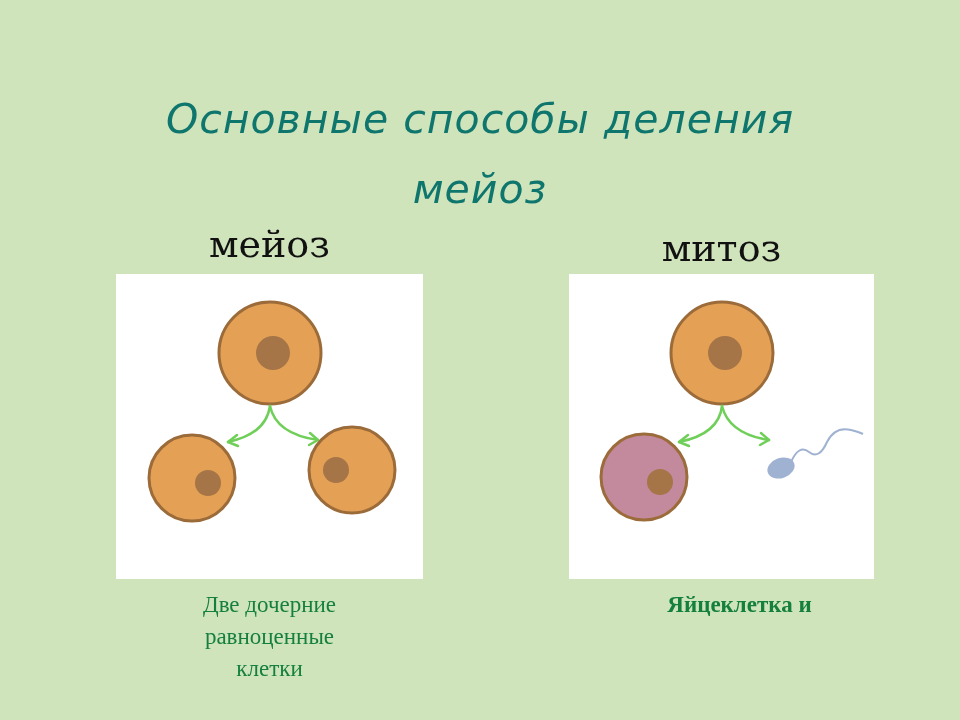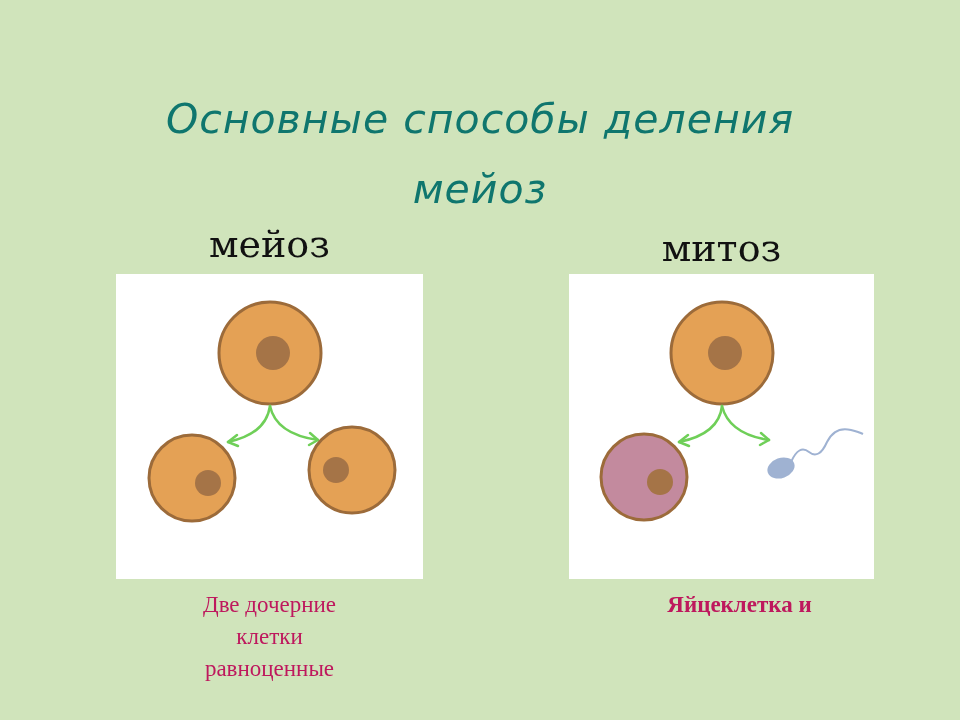--- a/index.html
+++ b/index.html
@@ -1,20 +1,20 @@
 <!DOCTYPE html>
 <html><head>
 <meta charset="utf-8">
 <style>
   html, body { margin:0; padding:0; }
   body { width:960px; height:720px; background:#d0e4bb; position:relative; overflow:hidden; font-family:"DejaVu Serif", serif; }
   .title { position:absolute; left:0; top:40px; width:960px; text-align:center; font-family:"DejaVu Sans", sans-serif; font-style:italic; font-size:41px; line-height:70px; color:#0f766e; letter-spacing:1px;margin-top:44px; }
   .label { position:absolute; font-family:"DejaVu Serif", serif; font-size:38px; color:#111; text-align:center; }
   .panel { position:absolute; background:#ffffff; }
-  .caption { position:absolute; font-family:"Liberation Serif", serif; font-size:23px; line-height:32px; color:#be185d; text-align:center; }
+  .caption { position:absolute; font-family:"Liberation Serif", serif; font-size:23px; line-height:32px; color:#15803d; text-align:center; }
   svg { display:block; }
 </style>
 </head>
 <body>
 
 <div class="title">
   <div>Основные способы деления</div>
   <div>мейоз</div>
 </div>
 
@@ -62,19 +62,19 @@
     </g>
     <g>
       <ellipse cx="212" cy="194" rx="14" ry="10" fill="#9fb2d2" transform="rotate(-20 212 194)"></ellipse>
       <path d="M222 188 Q 230 170 240 178 Q 250 186 258 168 Q 266 152 282 156 Q 290 158 294 160" fill="none" stroke="#9fb2d2" stroke-width="2"></path>
     </g>
   </svg>
 </div>
 
 <div class="caption" style="left:117px; top:589px; width:305px;">
   <div>Две дочерние</div>
+  <div>равноценные</div>
   <div>клетки</div>
-  <div>равноценные</div>
 </div>
 
 <div class="caption" style="left:587px; top:589px; width:305px;font-weight:bold;">
   <div>Яйцеклетка и</div>
 </div>
 
 </body></html>

